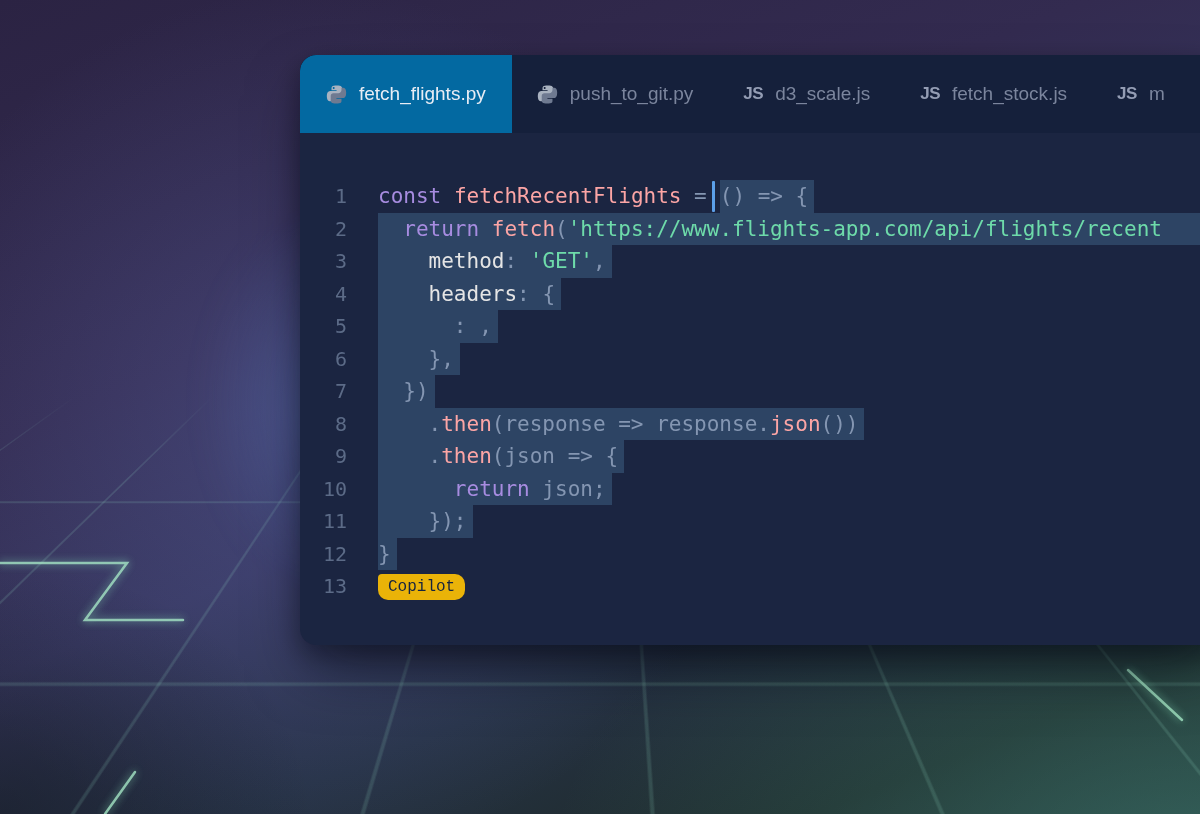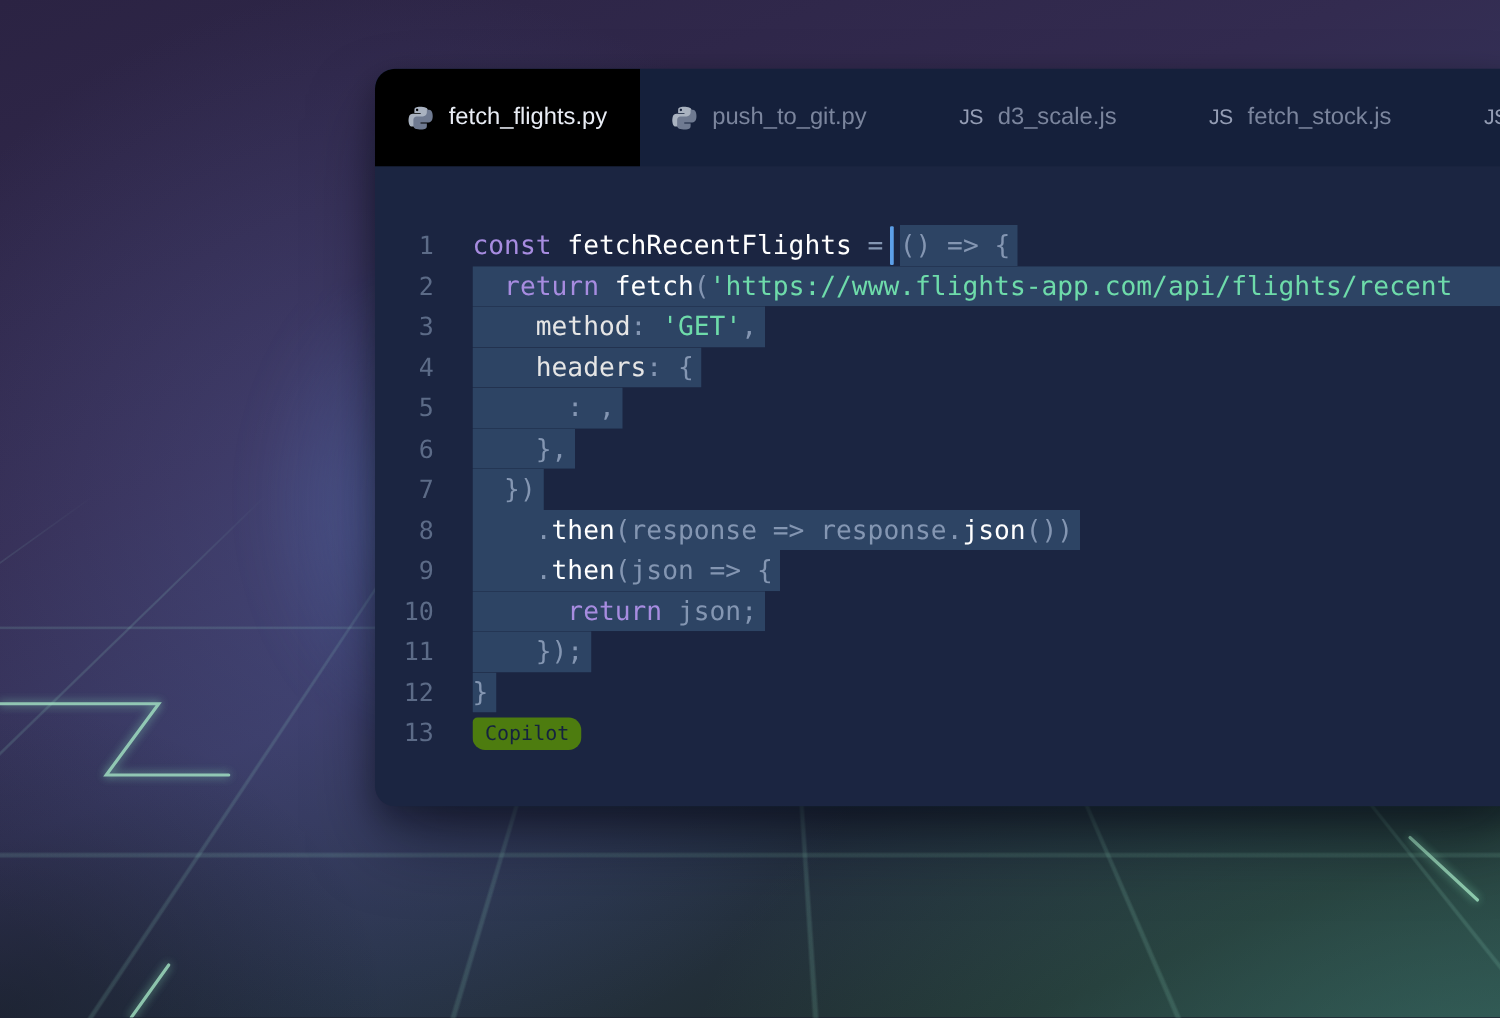--- a/index.html
+++ b/index.html
@@ -46,58 +46,58 @@
     overflow:hidden;
   }
   .tab-bar{
     display:flex;align-items:stretch;height:78px;background:#15203b;
   }
   .tab{
     display:flex;align-items:center;gap:12px;padding:10px 25px;
     color:#7b859d;font-size:19px;white-space:nowrap;cursor:default;
   }
   .tab.active{
-    background:#000000;border-radius:16px 0 0 0;color:#e9edf5;padding:0 26px;
+    background:#0369a1;border-radius:16px 0 0 0;color:#e9edf5;padding:0 26px;
   }
   .tab .pyicon{width:21px;height:21px;flex:none;}
   .tab .jsicon{
-    font-weight:normal;font-size:17px;letter-spacing:-0.5px;color:#949db4;flex:none;
+    font-weight:bold;font-size:17px;letter-spacing:-0.5px;color:#949db4;flex:none;
     font-style:normal;
-    margin-left:24px;
   }
   
   .code-area{
     padding-top:47px;
     font-family:"DejaVu Sans Mono","Liberation Mono",monospace;
     font-size:21px;
   }
   .line{display:flex;height:32.5px;line-height:32.5px;}
   .gutter{
     flex:none;width:47px;text-align:right;color:#5c6b87;font-size:20px;
     user-select:none;
   }
   .code{
     position:relative;display:flex;flex:1;margin-left:31px;white-space:pre;
     min-width:0;overflow:hidden;
   }
   .tok{white-space:pre;}
   .sel{display:flex;background:#2d4464;padding-right:6px;white-space:pre;}
   .line.fill .sel{flex:1;}
   .tok.kw{color:#a78ce0;}
-  .tok.fn{color:#ffffff;}
+  .tok.fn{color:#fca5a5;}
   .tok.str{color:#6edbaa;}
   .tok.prop{color:#e5e5e5;}
   .tok.pl{color:#8496b2;}
   .cursor{
     flex:none;width:3px;margin:1px 5px 1px 5px;background:#5c9fe8;border-radius:1px;
   }
   .copilot-badge{
     align-self:center;margin-top:1px;height:26px;line-height:26px;
-    background:#4d7c0f;color:#15233f;font-size:16px;padding:0 10px;
+    background:#eab308;color:#15233f;font-size:16px;padding:0 10px;
     border-radius:4px 10px 10px 10px;
+    font-family:Liberation Mono, monospace;
   }
 </style>
 </head>
 <body>
 
 <div class="backdrop"></div>
 <div class="grid-plane"></div>
 <svg class="accents" width="1200" height="814" viewBox="0 0 1200 814">
   <polyline points="0,563 127,563 85,620 183,620"></polyline>
   <line x1="1128" y1="670" x2="1182" y2="720"></line>

